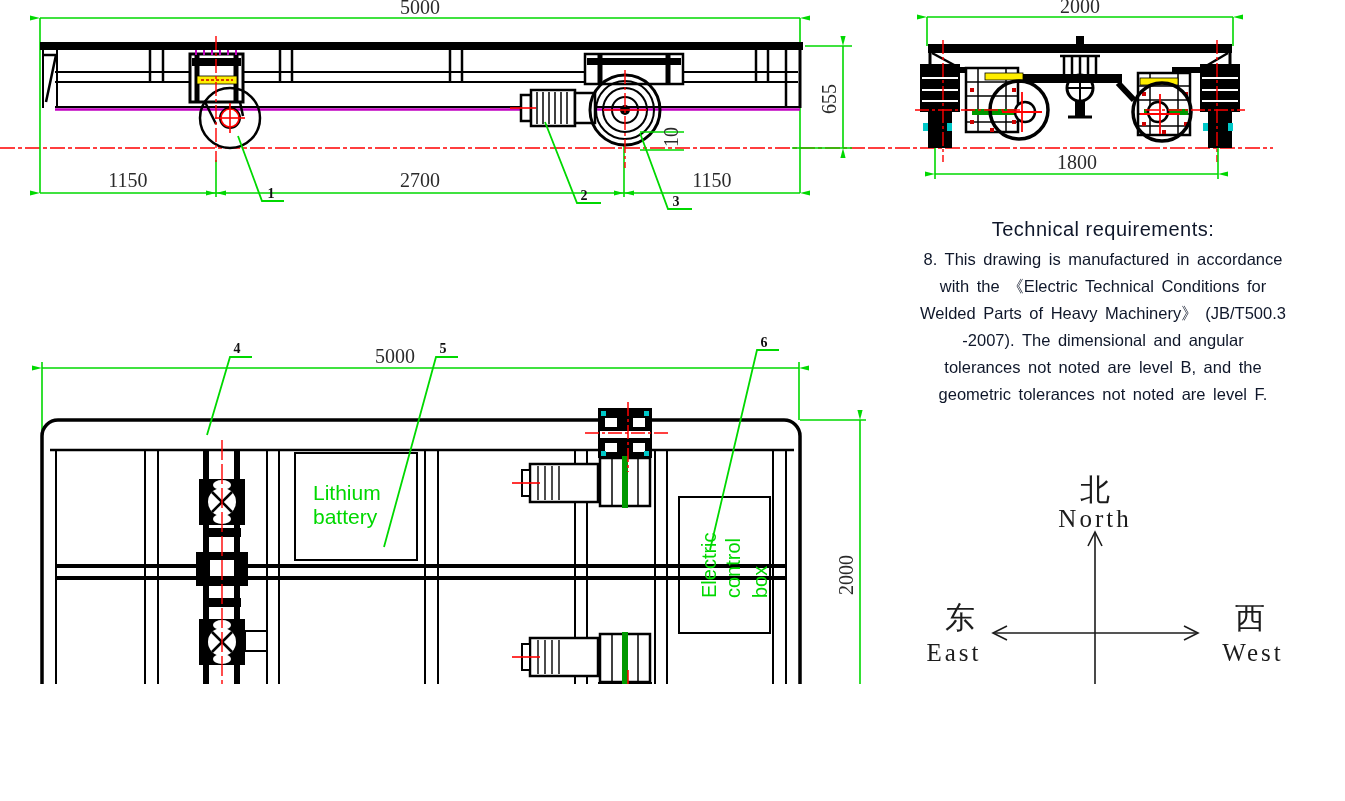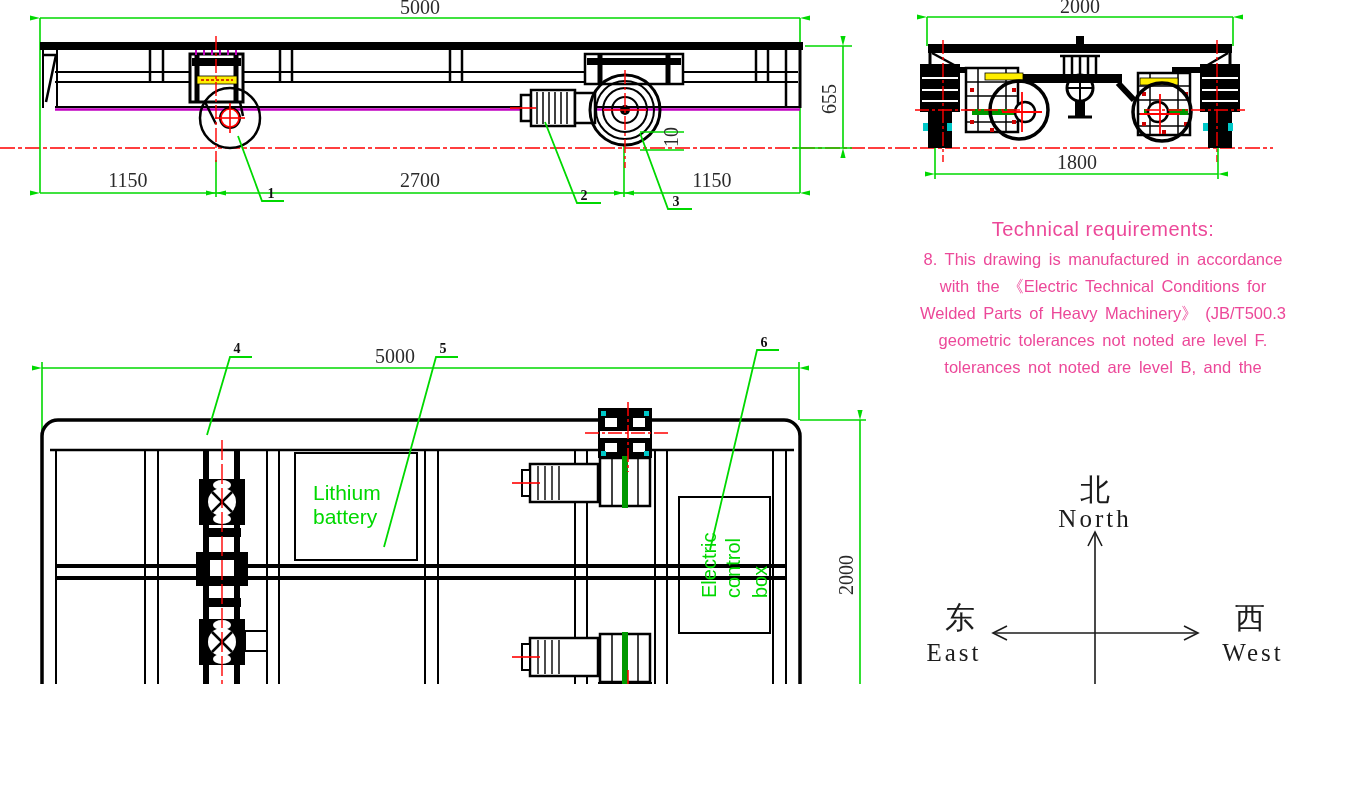--- a/index.html
+++ b/index.html
@@ -3,21 +3,21 @@
 <meta charset="utf-8">
 <style>
   html,body{margin:0;padding:0;background:#ffffff;}
   #canvas{position:relative;width:1345px;height:684px;background:#fff;overflow:hidden;
           font-family:"Liberation Sans",sans-serif;}
   svg{position:absolute;overflow:visible;}
   .dimtxt{font-family:"Liberation Serif",serif;font-size:20px;fill:#2b2b2b;}
   .callout{font-family:"Liberation Serif",serif;font-size:14px;font-weight:bold;fill:#111;}
   .anno{font-family:"Liberation Sans",sans-serif;font-size:21px;fill:#00d800;}
   .annoV{font-family:"Liberation Sans",sans-serif;font-size:20px;fill:#00d800;}
-  #tech{position:absolute;left:860px;top:218px;width:486px;color:#ec4899;text-align:center;}
+  #tech{position:absolute;left:860px;top:218px;width:486px;color:#0f172a;text-align:center;}
   #tech .t-title{font-size:20px;margin-bottom:5px;letter-spacing:.5px;}
   #tech .t-line{font-size:16.5px;line-height:27px;word-spacing:3px;}
   .cjk{font-size:30px;fill:#1c1c1c;}
   .en{font-family:"Liberation Serif",serif;font-size:25px;fill:#1c1c1c;letter-spacing:3px;}
 </style>
 </head>
 <body>
 
 <div id="canvas">
 
@@ -285,22 +285,23 @@
       <line x1="65" y1="174" x2="348" y2="174" marker-start="url(#eA)" marker-end="url(#eA)"></line>
     </g>
     <text class="dimtxt" x="207" y="169" text-anchor="middle">1800</text>
   </svg>
 
   <div id="tech">
     <div class="t-title">Technical requirements:</div>
     <div class="t-line">8. This drawing is manufactured in accordance</div>
     <div class="t-line">with the 《Electric Technical Conditions for</div>
     <div class="t-line">Welded Parts of Heavy Machinery》 (JB/T500.3</div>
+    <div class="t-line">-2007). The dimensional and angular</div>
+    <div class="t-line">tolerances not noted are level B, and the</div>
     <div class="t-line">geometric tolerances not noted are level F.</div>
-    <div class="t-line">tolerances not noted are level B, and the</div>
   </div>
 
   <svg style="left:0;top:340px" width="900" height="461" viewBox="0 0 900 461">
     <defs>
       <marker id="pA" markerWidth="12" markerHeight="9" refX="1" refY="4" orient="auto-start-reverse" markerUnits="userSpaceOnUse">
         <path d="M1,4 L11,1.4 L11,6.6 Z" fill="#00d800"></path>
       </marker>
     </defs>
 
     <g stroke="#00d800" stroke-width="1.6">

